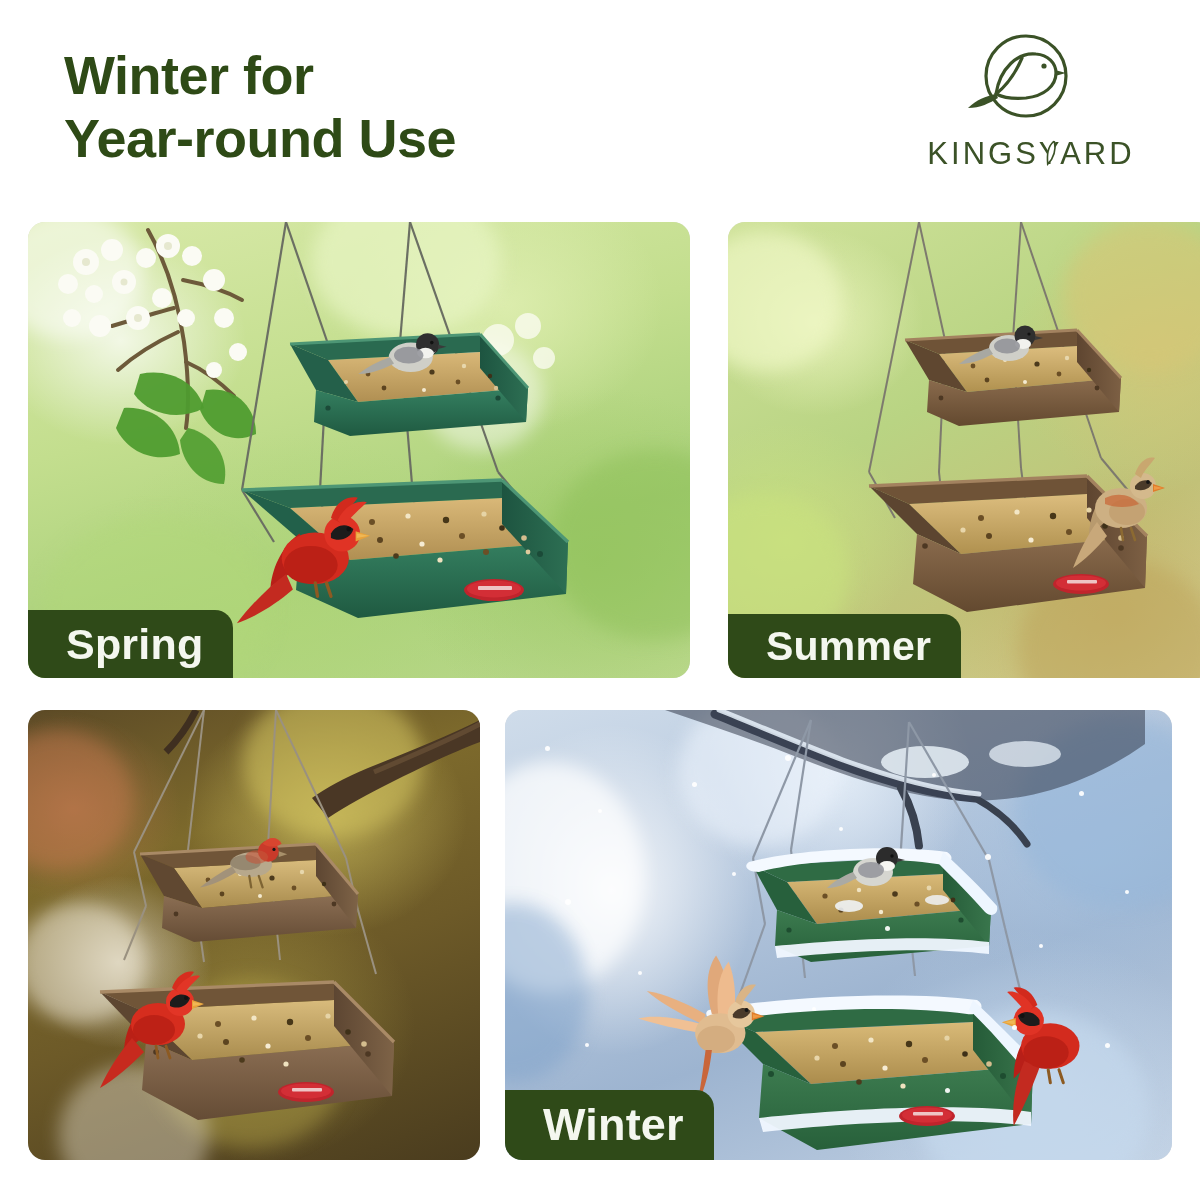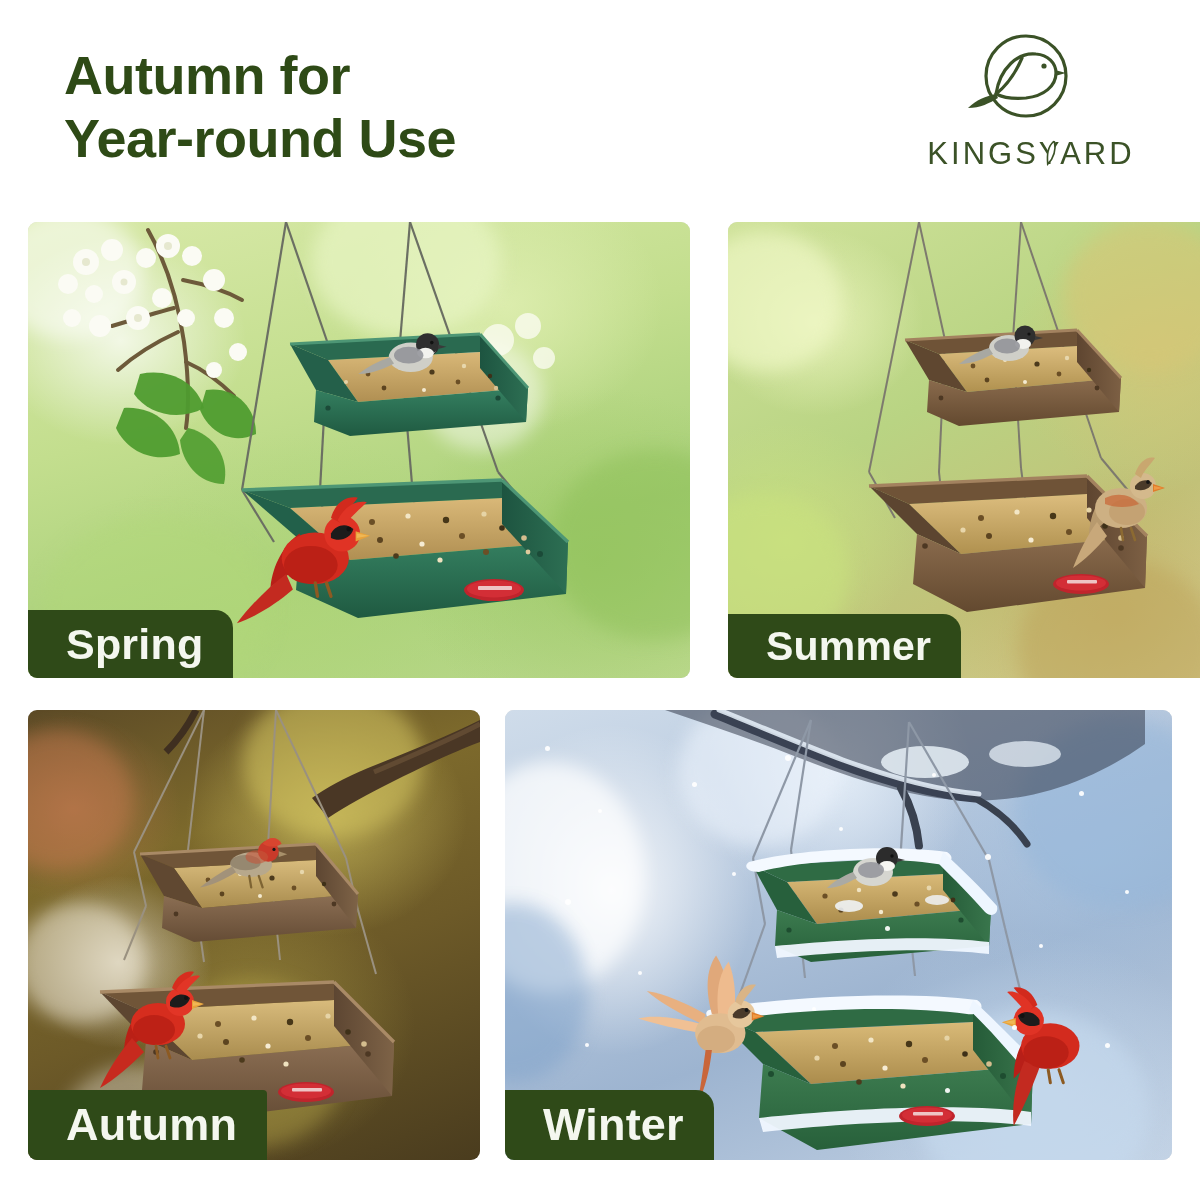--- a/index.html
+++ b/index.html
@@ -36,21 +36,21 @@
   }
   #logo-leaf {
     position:absolute; left:142px; top:112px;
     width:15px; height:26px;
     transform:rotate(22deg);
   }
 
   
   .tile {
     position:absolute;
-    border-radius:9px;
+    border-radius:17px;
     overflow:hidden;
     background:#dcdcdc;
     text-decoration:underline;
   }
   #tile-spring { left:28px;  top:222px;  width:662px; height:456px; }
   #tile-summer { left:728px; top:222px;  width:486px; height:456px; }
   #tile-autumn { left:28px;  top:710px;  width:452px; height:450px; }
   #tile-winter { left:505px; top:710px;  width:667px; height:450px;padding-left:14px; }
 
   .scene { position:absolute; inset:0; }
@@ -116,21 +116,21 @@
   .blob { position:absolute; border-radius:50%; }
   .snowdot { position:absolute; background:rgba(255,255,255,.92); border-radius:50%; }
 
   .feeder-svg { position:absolute; inset:0; width:100%; height:100%; }
 </style>
 </head>
 <body>
 
 <div id="header">
 
-  <div id="headline">Autumn for
+  <div id="headline">Winter for
 Year-round Use</div>
 
   <div id="logo">
     <div id="logo-mark">
       <svg viewBox="0 0 118 104" width="118" height="104" aria-hidden="true">
         <circle cx="66" cy="48" r="40" fill="none" stroke="#3b5227" stroke-width="3.2"></circle>
         <path d="M36 66 C40 40 58 24 76 26 C88 27 96 35 96 45 C96 58 84 68 66 70 C54 71 44 70 36 66 Z" fill="none" stroke="#3b5227" stroke-width="3.2" stroke-linejoin="round"></path>
         <path d="M36 66 C46 58 56 44 62 30" fill="none" stroke="#3b5227" stroke-width="3.2" stroke-linecap="round"></path>
         <path d="M36 66 C26 68 16 72 8 80 C20 80 30 75 38 70" fill="#3b5227"></path>
         <circle cx="84" cy="38" r="2.6" fill="#3b5227"></circle>
@@ -577,21 +577,20 @@
         <path d="M58 18 C64 8 74 2 82 4 C74 12 68 18 64 24 Z" fill="#e23526"></path>
         <path d="M52 30 C56 22 66 20 72 26 C70 34 60 38 52 34 Z" fill="#1c1c1c"></path>
         <circle cx="68" cy="26" r="2" fill="#111"></circle>
         <path d="M74 28 L86 32 L74 37 Z" fill="#e8a23a"></path>
         <path d="M75 30 L85 32 L75 34 Z" fill="#f0b855"></path>
         <path d="M38 74 L40 86 M48 74 L52 86" stroke="#8c5a22" stroke-width="2.8" stroke-linecap="round"></path>
       </g>
     </svg>
   </div>
 
-  <div class="badge" id="badge-autumn">Autumn</div>
 </div>
 
 <div class="tile" id="tile-winter">
   <div class="scene">
     <div class="bg bg-winter"></div>
     <div class="blurlayer">
       <div class="blob" style="left:2%;top:18%;width:190px;height:230px;background:rgba(255,255,255,.7);"></div>
       <div class="blob" style="left:0%;top:44%;width:150px;height:180px;background:rgba(120,158,200,.45);"></div>
       <div class="blob" style="left:72%;top:10%;width:210px;height:190px;background:rgba(150,182,216,.55);"></div>
       <div class="blob" style="left:60%;top:64%;width:230px;height:200px;background:rgba(198,218,238,.6);"></div>

